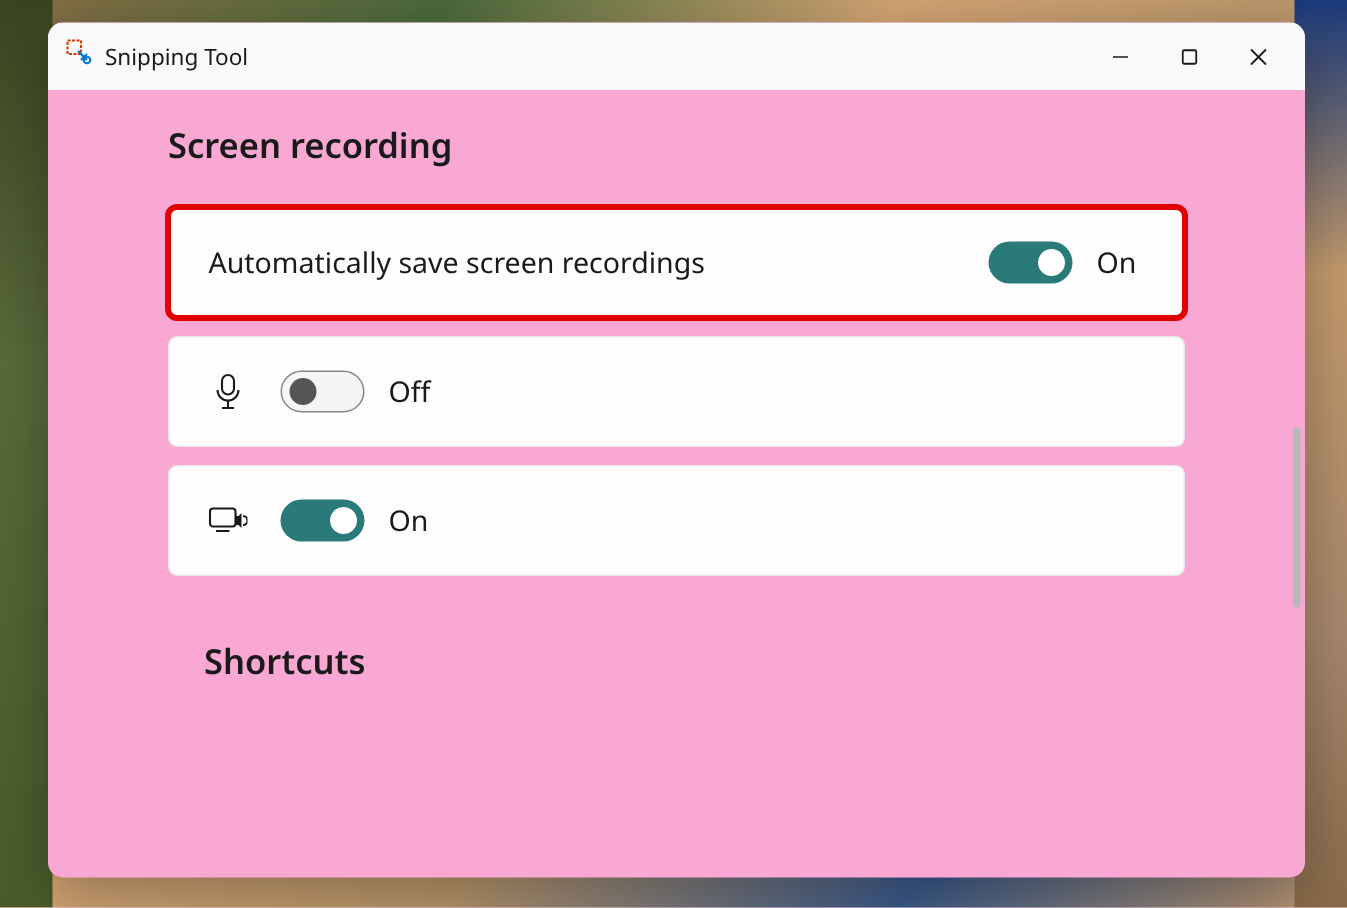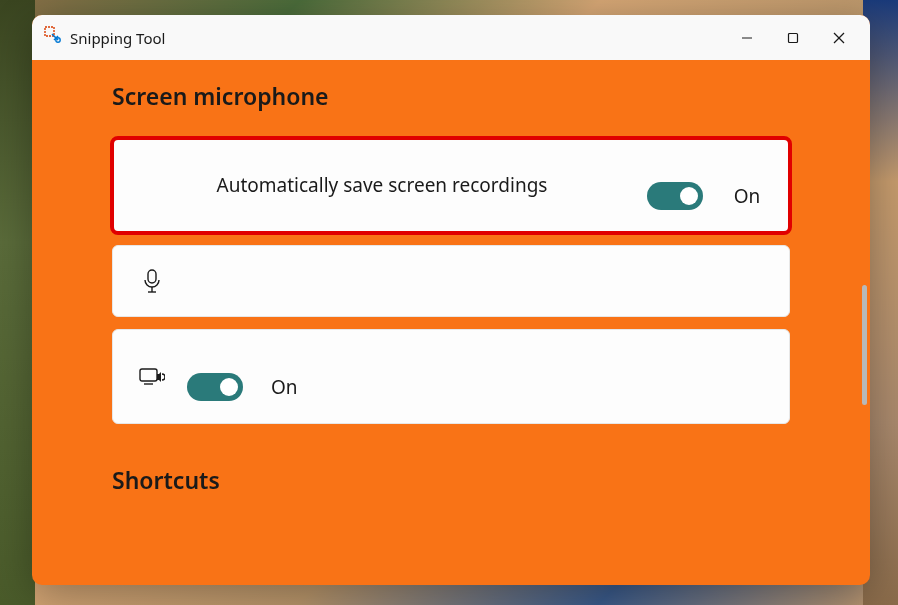--- a/index.html
+++ b/index.html
@@ -7,44 +7,44 @@
       font-family: "Segoe UI", -apple-system, system-ui, sans-serif;
       width:898px; height:605px;
       background:linear-gradient(135deg,#8b6f47 0%,#4a6b3a 20%,#d4a574 40%,#b8956a 60%,#3a5a8a 80%,#c49a6c 100%);
       position:relative; overflow:hidden;
     }
     .bg-left,.bg-right{position:absolute;top:0;bottom:0;width:35px;}
     .bg-left{left:0;background:linear-gradient(180deg,#3a4520 0%,#5a6b3a 40%,#4a5b2a 100%);}
     .bg-right{right:0;background:linear-gradient(180deg,#1a3a7a 0%,#c49a6c 30%,#a8886c 70%,#8a6b4a 100%);}
     .window{
       position:absolute;left:32px;top:15px;right:28px;bottom:20px;
-      background:#f97316;border-radius:10px;
+      background:#f9a8d4;border-radius:10px;
       box-shadow:0 10px 40px rgba(0,0,0,0.3);
       display:flex;flex-direction:column;overflow:hidden;
     }
     .titlebar{
       height:45px;display:flex;align-items:center;padding:0 8px 0 12px;
       background:#f9f9f9;
     }
     .app-icon{display:inline-block;margin-right:8px;}
     .app-title{font-size:15px;color:#1a1a1a;flex:1;}
     .win-buttons{display:flex;gap:0;}
     .win-btn{width:46px;height:40px;display:flex;align-items:center;justify-content:center;border-radius:4px;}
     .content{flex:1;overflow-y:auto;padding:0 80px 0 80px;position:relative;}
     .section-head{font-size:23px;font-weight:600;color:#1a1a1a;margin:20px 0 26px 0;}
     .card{
       background:#fdfdfd;border:1px solid #e7e7e7;border-radius:6px;
       padding:22px 26px;margin-bottom:12px;display:flex;align-items:center;gap:22px;
     }
-    .card.highlighted{outline:4px solid #e00000;outline-offset:-2px;text-align:center;}
+    .card.highlighted{outline:4px solid #e00000;outline-offset:-2px;}
     .card-icon{width:26px;flex-shrink:0;display:flex;align-items:center;justify-content:center;}
     .card-text{flex:1;}
     .card-title{font-size:19px;color:#1a1a1a;line-height:1.42;}
     .card-desc{font-size:17px;color:#6b6b6b;line-height:1.5;margin-top:2px;}
-    .card-toggle{display:flex;align-items:center;gap:28px;margin-top:21px;}
+    .card-toggle{display:flex;align-items:center;gap:16px;}
     .toggle{
       width:56px;height:28px;border-radius:14px;position:relative;cursor:pointer;
     }
     .toggle.on{background:#2a7a7a;}
     .toggle.off{background:#f5f5f5;border:1px solid #888;}
     .knob{
       position:absolute;width:18px;height:18px;border-radius:50%;top:50%;transform:translateY(-50%);
     }
     .toggle.on .knob{right:5px;background:#fff;}
     .toggle.off .knob{left:5px;background:#555;}
@@ -82,21 +82,21 @@
       <div class="win-btn">
         <svg width="12" height="12" viewBox="0 0 12 12">
             <line x1="1" y1="1" x2="11" y2="11" stroke="#1a1a1a" stroke-width="1.2"></line>
             <line x1="11" y1="1" x2="1" y2="11" stroke="#1a1a1a" stroke-width="1.2"></line>
           </svg>
       </div>
     </div>
   </div>
 
   <div class="content">
-    <div class="section-head">Screen microphone</div>
+    <div class="section-head">Screen recording</div>
 
     <div class="card highlighted">
       <div class="card-text">
         <div class="card-title">Automatically save screen recordings</div>
       </div>
       <div class="card-toggle">
         <div class="toggle on">
             <div class="knob"></div>
           </div>
         <div class="toggle-label">On</div>
@@ -105,36 +105,42 @@
 
     <div class="card">
       <div class="card-icon">
         <svg width="22" height="26" viewBox="0 0 22 26" fill="none" stroke="#1a1a1a" stroke-width="1.4">
           <rect x="7" y="2" width="8" height="13" rx="4"></rect>
           <path d="M4 12 a7 7 0 0 0 14 0"></path>
           <line x1="11" y1="19" x2="11" y2="24"></line>
           <line x1="7" y1="24" x2="15" y2="24"></line>
         </svg>
       </div>
+      <div class="card-toggle">
+        <div class="toggle off">
+            <div class="knob"></div>
+          </div>
+        <div class="toggle-label">Off</div>
+      </div>
     </div>
 
     <div class="card">
       <div class="card-icon">
         <svg width="26" height="22" viewBox="0 0 26 22" fill="none" stroke="#1a1a1a" stroke-width="1.4">
           <rect x="1" y="3" width="17" height="12" rx="2"></rect>
           <line x1="5" y1="18" x2="14" y2="18"></line>
           <path d="M20 8 l2 -2 v10 l-2 -2 h-2 v-6 z" fill="#1a1a1a" stroke="none"></path>
           <path d="M23 8 a3 3 0 0 1 0 6"></path>
         </svg>
       </div>
       <div class="card-toggle">
         <div class="toggle on">
             <div class="knob"></div>
           </div>
         <div class="toggle-label">On</div>
       </div>
     </div>
 
-    <div class="section-head" style="margin-top:40px;">Shortcuts</div>
+    <div class="section-head" style="margin-top:40px;margin-left:24px;">Shortcuts</div>
 
   </div>
   <div class="scrollbar"></div>
 </div>
 
 </body></html>

